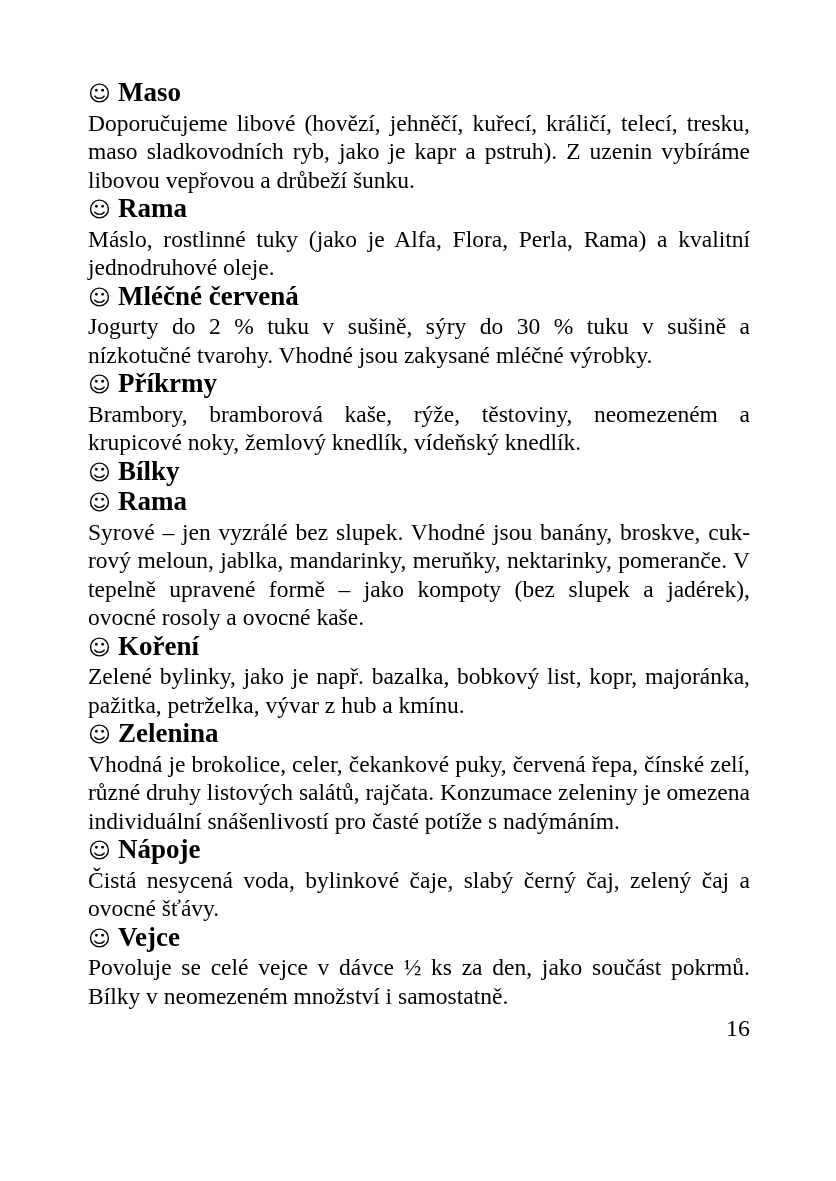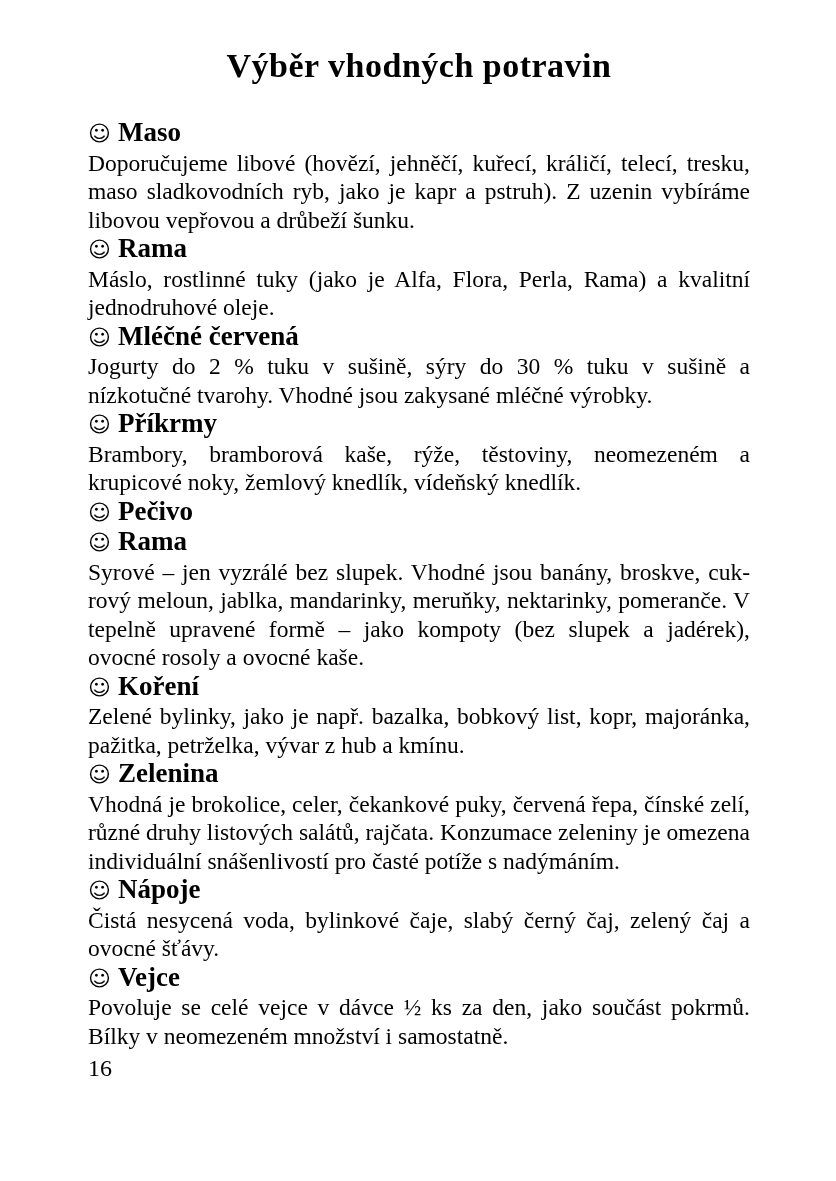--- a/index.html
+++ b/index.html
@@ -55,31 +55,30 @@
   .section-body {
     margin: 0;
     text-align: justify;
     text-justify: inter-word;
     hyphens: manual;
   }
   .page-number {
     width: 662px;
     margin-left: 88px;
     margin-top: 4px;
-    text-align: left;
+    text-align: right;
     font-size: 24px;
     line-height: 28.5px;
   }
 </style>
 </head>
 <body>
 
 <div class="page">
 
-  <h1 class="title">Výběr vhodných potravin</h1>
 
   <main class="content">
 
     <section class="section">
       <div class="section-heading"><span class="smiley">☺</span><span>Maso</span></div>
       <p class="section-body">Doporučujeme libové (hovězí, jehněčí, kuřecí, králičí, telecí, tresku, maso sladkovodních ryb, jako je kapr a pstruh). Z uzenin vybíráme libovou vepřovou a drůbeží šunku.</p>
     </section>
 
     <section class="section">
       <div class="section-heading"><span class="smiley">☺</span><span>Rama</span></div>
@@ -90,21 +89,21 @@
       <div class="section-heading"><span class="smiley">☺</span><span>Mléčné červená</span></div>
       <p class="section-body">Jogurty do 2 % tuku v sušině, sýry do 30 % tuku v sušině a nízkotučné tvarohy. Vhodné jsou zakysané mléčné výrobky.</p>
     </section>
 
     <section class="section">
       <div class="section-heading"><span class="smiley">☺</span><span>Příkrmy</span></div>
       <p class="section-body">Brambory, bramborová kaše, rýže, těstoviny, neomezeném a krupicové noky, žemlový knedlík, vídeňský knedlík.</p>
     </section>
 
     <section class="section">
-      <div class="section-heading"><span class="smiley">☺</span><span>Pečivo</span></div>
+      <div class="section-heading"><span class="smiley">☺</span><span>Bílky</span></div>
     </section>
 
     <section class="section">
       <div class="section-heading"><span class="smiley">☺</span><span>Rama</span></div>
       <p class="section-body">Syrové – jen vyzrálé bez slupek. Vhodné jsou banány, broskve, cuk­rový meloun, jablka, mandarinky, meruňky, nektarinky, pomeranče. V tepelně upravené formě – jako kompoty (bez slupek a jadérek), ovocné rosoly a ovocné kaše.</p>
     </section>
 
     <section class="section">
       <div class="section-heading"><span class="smiley">☺</span><span>Koření</span></div>
       <p class="section-body">Zelené bylinky, jako je např. bazalka, bobkový list, kopr, majoránka, pažitka, petrželka, vývar z hub a kmínu.</p>

